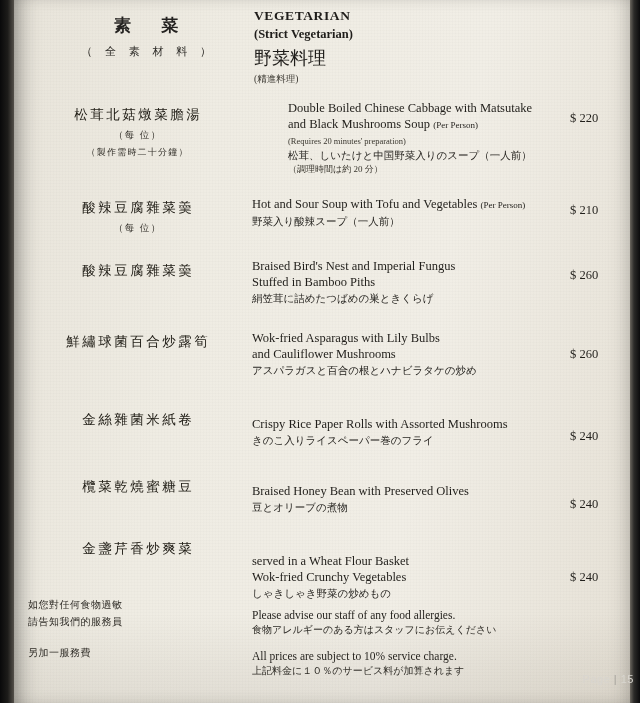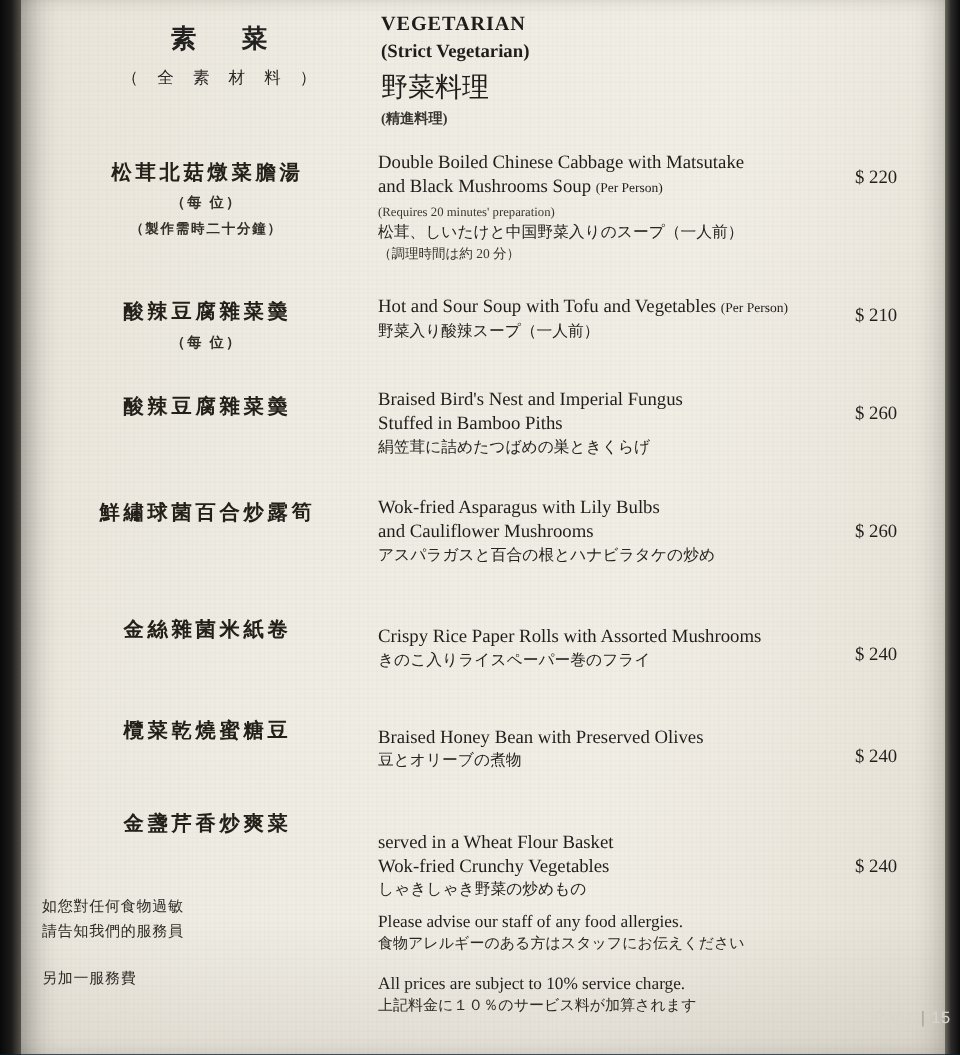--- a/index.html
+++ b/index.html
@@ -113,35 +113,33 @@
   }
   .hdr-en .l3 {
     font-size: 18px;
     margin-top: 4px;
     color: #1f1d1a;
   }
   .hdr-en .l4 {
     font-size: 9.5px;
     margin-top: 3px;
     color: #39362f;
-    font-weight: bold;
   }
 
   
   .item {
     position: absolute;
     width: 616px;
   }
   .item .cn {
     position: absolute;
     left: 18px;
     width: 210px;
     text-align: center;
     color: #232019;
-    font-weight: bold;
   }
   .item .cn .name {
     font-size: 13.5px;
     letter-spacing: 2.5px;
     text-indent: 2.5px;
     white-space: nowrap;
   }
   .item .cn .note {
     font-size: 9.5px;
     letter-spacing: 1.5px;
@@ -261,21 +259,21 @@
           <div class="l4">(精進料理)</div>
         </div>
       </div>
 
       <div class="item" style="top:100px;">
         <div class="cn" style="top:6px;">
           <div class="name">松茸北菇燉菜膽湯</div>
           <div class="note">（每 位）</div>
           <div class="note2">（製作需時二十分鐘）</div>
         </div>
-        <div class="desc" style="top:0px;">
+        <div class="desc" style="top:0px;margin-left:36px;">
           <div class="en">Double Boiled Chinese Cabbage with Matsutake</div>
           <div class="en"><span>and Black Mushrooms Soup</span> <span class="small">(Per Person)</span></div>
           <div class="paren">(Requires 20 minutes' preparation)</div>
           <div class="jp">松茸、しいたけと中国野菜入りのスープ（一人前）</div>
           <div class="jp2">（調理時間は約 20 分）</div>
         </div>
         <div class="price" style="top:11px;">$ 220</div>
       </div>
 
       <div class="item" style="top:196px;">

